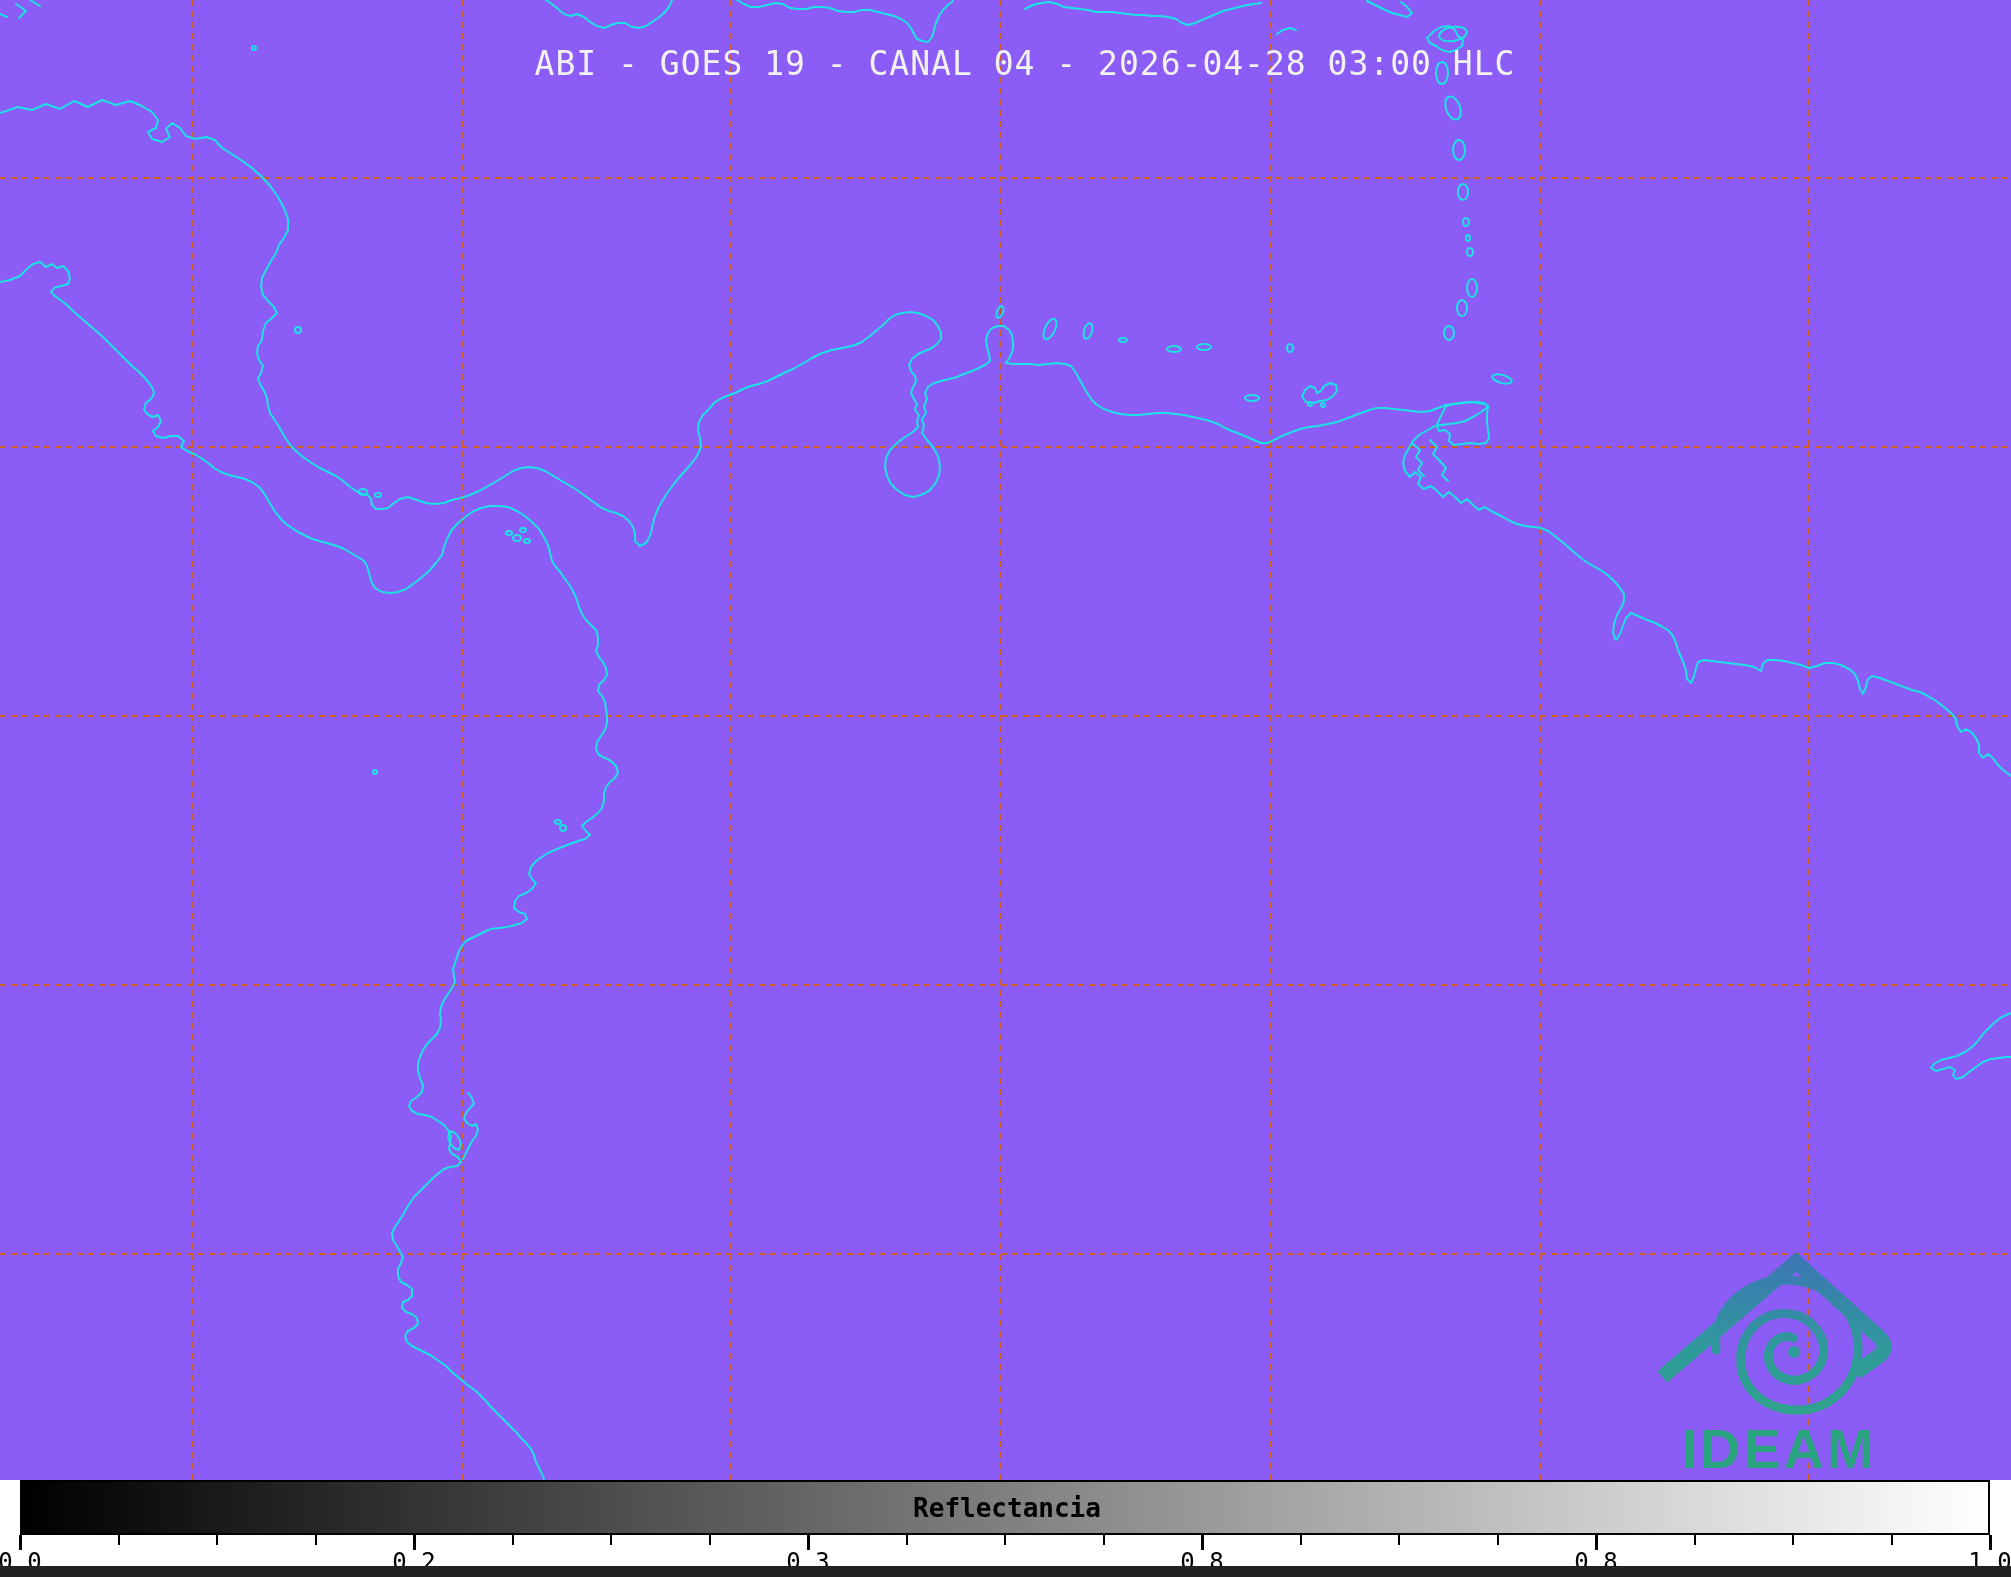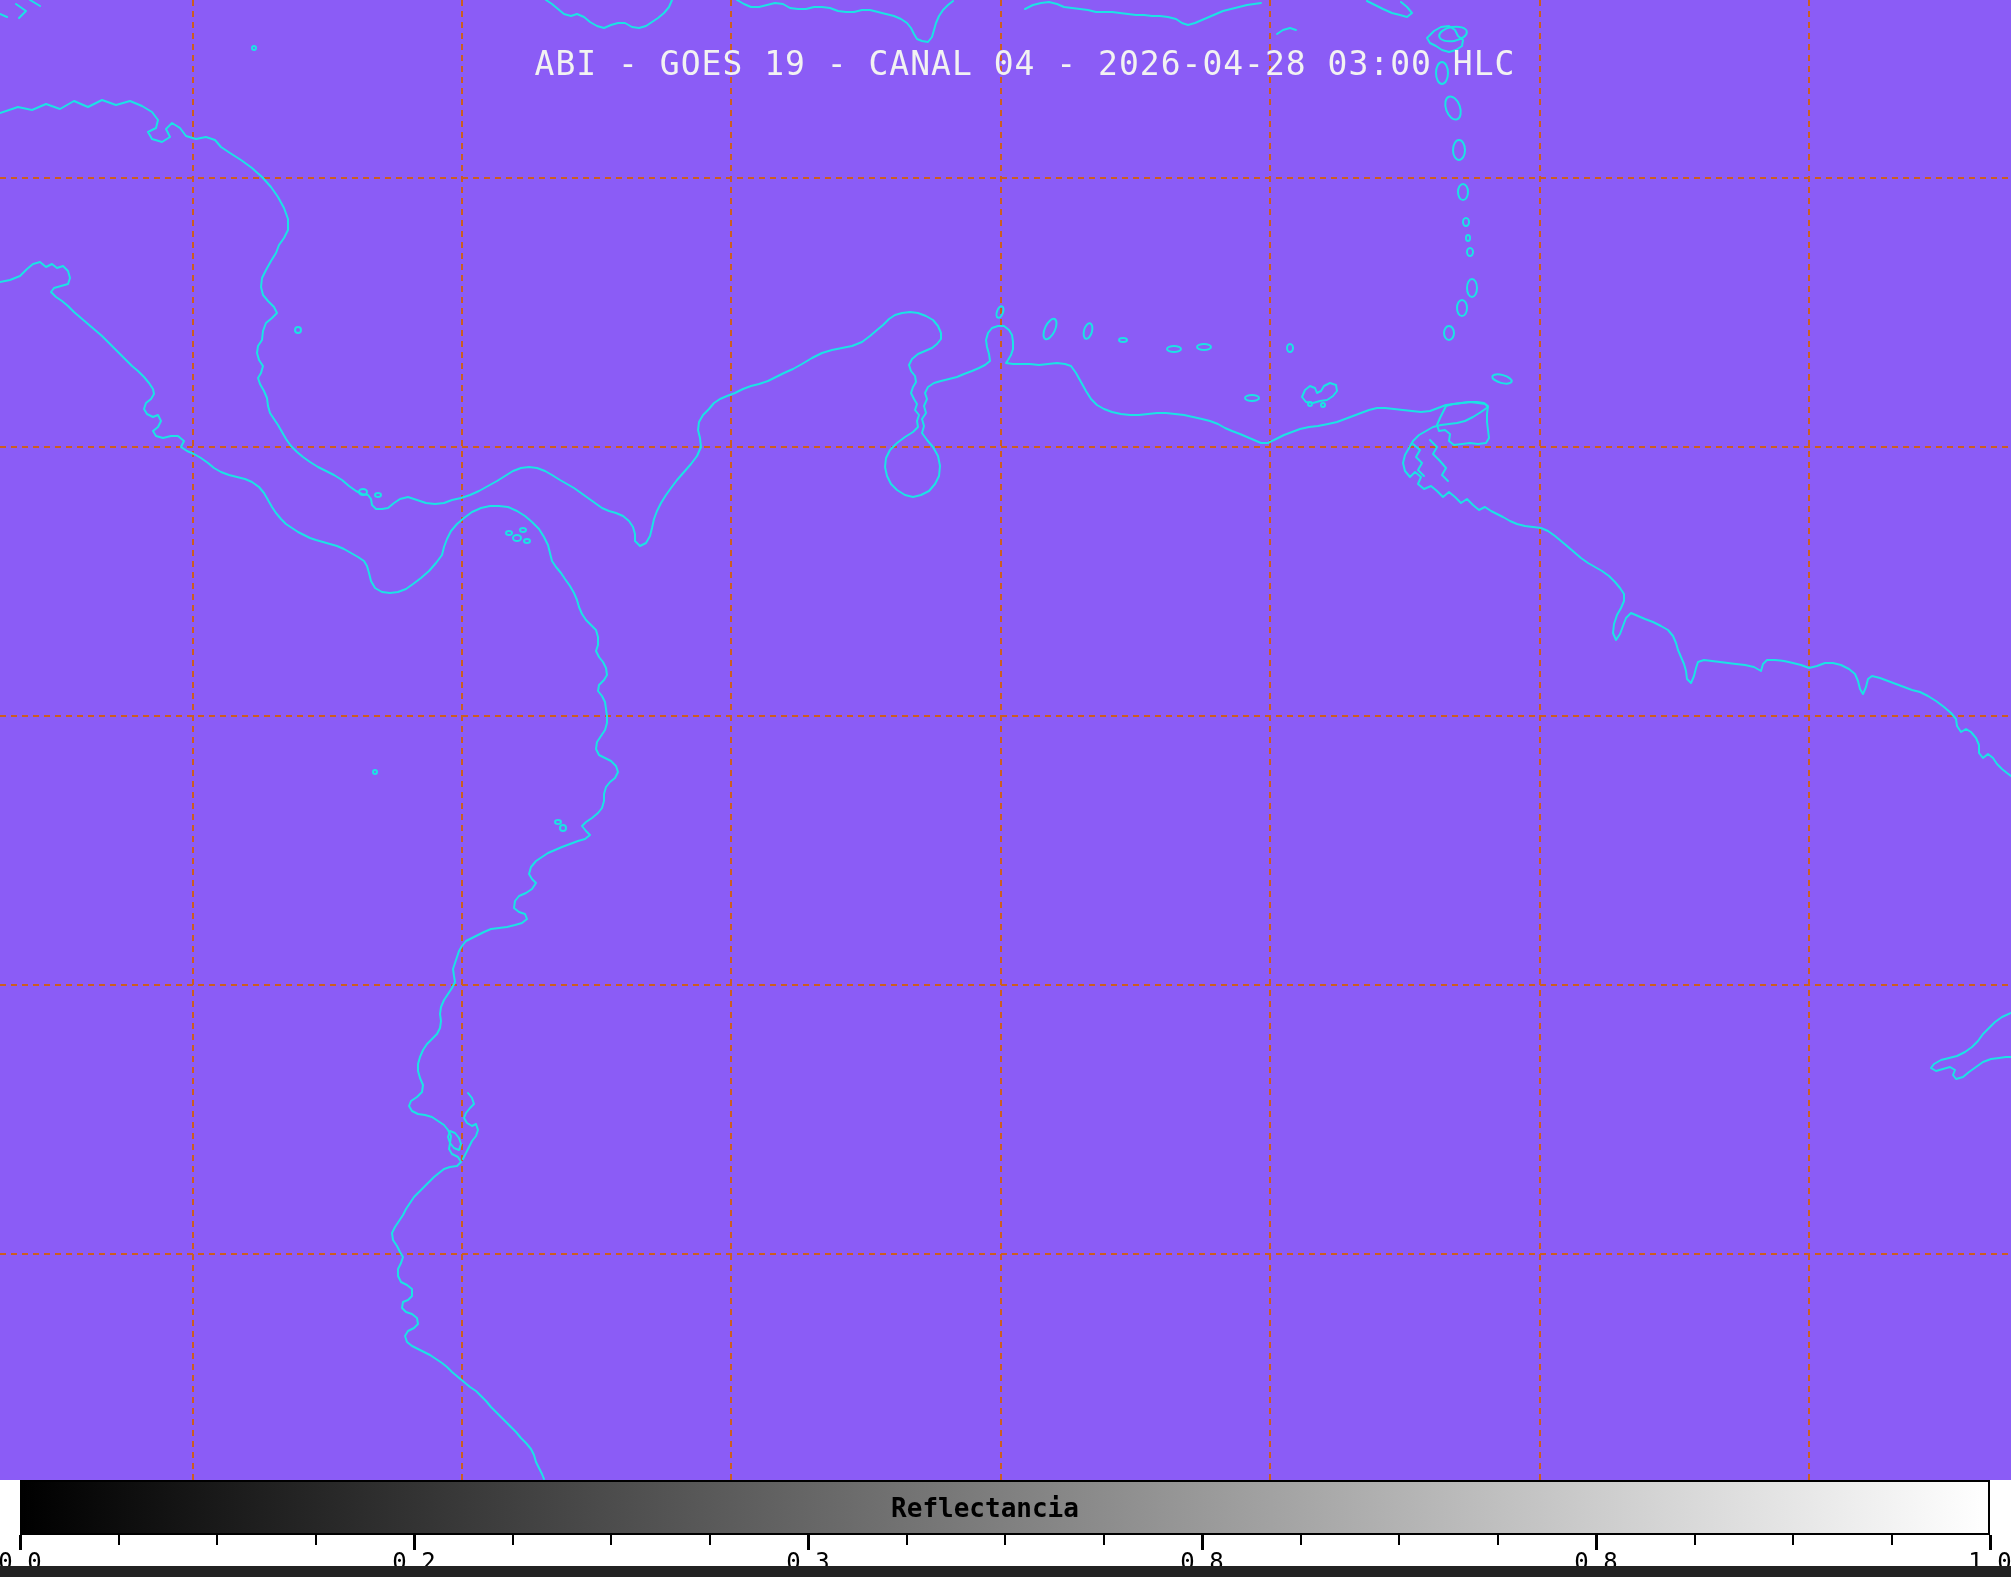--- a/index.html
+++ b/index.html
@@ -17,21 +17,21 @@
   
   .cbar-strip{
     position:absolute;left:0;top:1480px;width:2011px;height:97px;background:#ffffff;
   }
   .cbar{
     position:absolute;left:20px;top:0;width:1970px;height:55px;box-sizing:border-box;
     border:2px solid #000;
     background:linear-gradient(to right,#000000,#ffffff);
   }
   .cbar-label{
-    position:absolute;left:985px;top:13px;transform:translateX(-50%);
+    position:absolute;left:1007px;top:13px;transform:translateX(-50%);
     color:#000;font-weight:bold;font-size:26px;font-family:"DejaVu Sans Mono",monospace;
     white-space:nowrap;
   }
   .cb-tick{position:absolute;top:55px;width:2px;background:#000;}
   .cb-tick.major{height:15px;width:3px;}
   .cb-tick.minor{height:10px;}
   .cb-ticklabel{
     position:absolute;top:1548px;transform:translateX(-50%);
     color:#000;font-size:24px;font-family:"DejaVu Sans Mono",monospace;white-space:nowrap;
   }
@@ -103,20 +103,41 @@
       <ellipse cx="1468" cy="238" rx="2" ry="3" fill="none" stroke="#1ce2e4" stroke-width="2" transform="rotate(0 1468 238)"></ellipse>
       <ellipse cx="1470" cy="252" rx="3" ry="4" fill="none" stroke="#1ce2e4" stroke-width="2" transform="rotate(0 1470 252)"></ellipse>
       <ellipse cx="1472" cy="288" rx="5" ry="9" fill="none" stroke="#1ce2e4" stroke-width="2" transform="rotate(0 1472 288)"></ellipse>
       <ellipse cx="1462" cy="308" rx="5" ry="8" fill="none" stroke="#1ce2e4" stroke-width="2" transform="rotate(0 1462 308)"></ellipse>
       <ellipse cx="1449" cy="333" rx="5" ry="7" fill="none" stroke="#1ce2e4" stroke-width="2" transform="rotate(0 1449 333)"></ellipse>
       <ellipse cx="1502" cy="379" rx="10" ry="4" fill="none" stroke="#1ce2e4" stroke-width="2" transform="rotate(15 1502 379)"></ellipse>
     </svg>
 
   <div class="image-title">ABI - GOES 19 - CANAL 04 - 2026-04-28 03:00 HLC</div>
 
+  <div class="logo-wrap">
+    <svg width="320" height="245" viewBox="1630 1240 320 245">
+      <defs>
+        <linearGradient id="ideamGrad" x1="0" y1="1240" x2="0" y2="1485" gradientUnits="userSpaceOnUse">
+          <stop offset="0" id="grad-top" stop-color="#3f6fba"></stop>
+          <stop offset="0.45" id="grad-mid" stop-color="#2f9a9a"></stop>
+          <stop offset="1" id="grad-bot" stop-color="#2fae7c"></stop>
+        </linearGradient>
+      </defs>
+      <g>
+        <path d="M 1668,1372 L 1796,1262 L 1878,1336 Q 1890,1347 1879,1356 L 1862,1368" fill="none" stroke="url(#ideamGrad)" stroke-width="15" stroke-linecap="square"></path>
+        <path d="M 1716,1350 C 1712,1312 1744,1280 1784,1280 C 1826,1280 1858,1310 1858,1348
+                 C 1858,1386 1828,1412 1793,1410 C 1760,1408 1738,1384 1741,1354
+                 C 1744,1328 1766,1310 1791,1314 C 1813,1318 1827,1337 1823,1357
+                 C 1819,1374 1802,1384 1786,1379 C 1772,1375 1765,1360 1770,1348
+                 C 1774,1339 1784,1334 1793,1338" fill="none" stroke="url(#ideamGrad)" stroke-width="9" stroke-linecap="round"></path>
+        <circle cx="1794" cy="1352" r="6" fill="url(#ideamGrad)"></circle>
+      </g>
+      <text class="ideam-text" x="1779" y="1468" text-anchor="middle" fill="#2aa580">IDEAM</text>
+    </svg>
+  </div>
 
   <div class="cbar-strip">
     <div class="cbar"></div>
     <div class="cbar-label">Reflectancia</div>
     <div id="cb-ticks">
         <div class="cb-tick major" style="left: 18.5px;"></div>
         <div class="cb-tick minor" style="left: 117.5px;"></div>
         <div class="cb-tick minor" style="left: 216px;"></div>
         <div class="cb-tick minor" style="left: 314.5px;"></div>
         <div class="cb-tick major" style="left: 412.5px;"></div>

